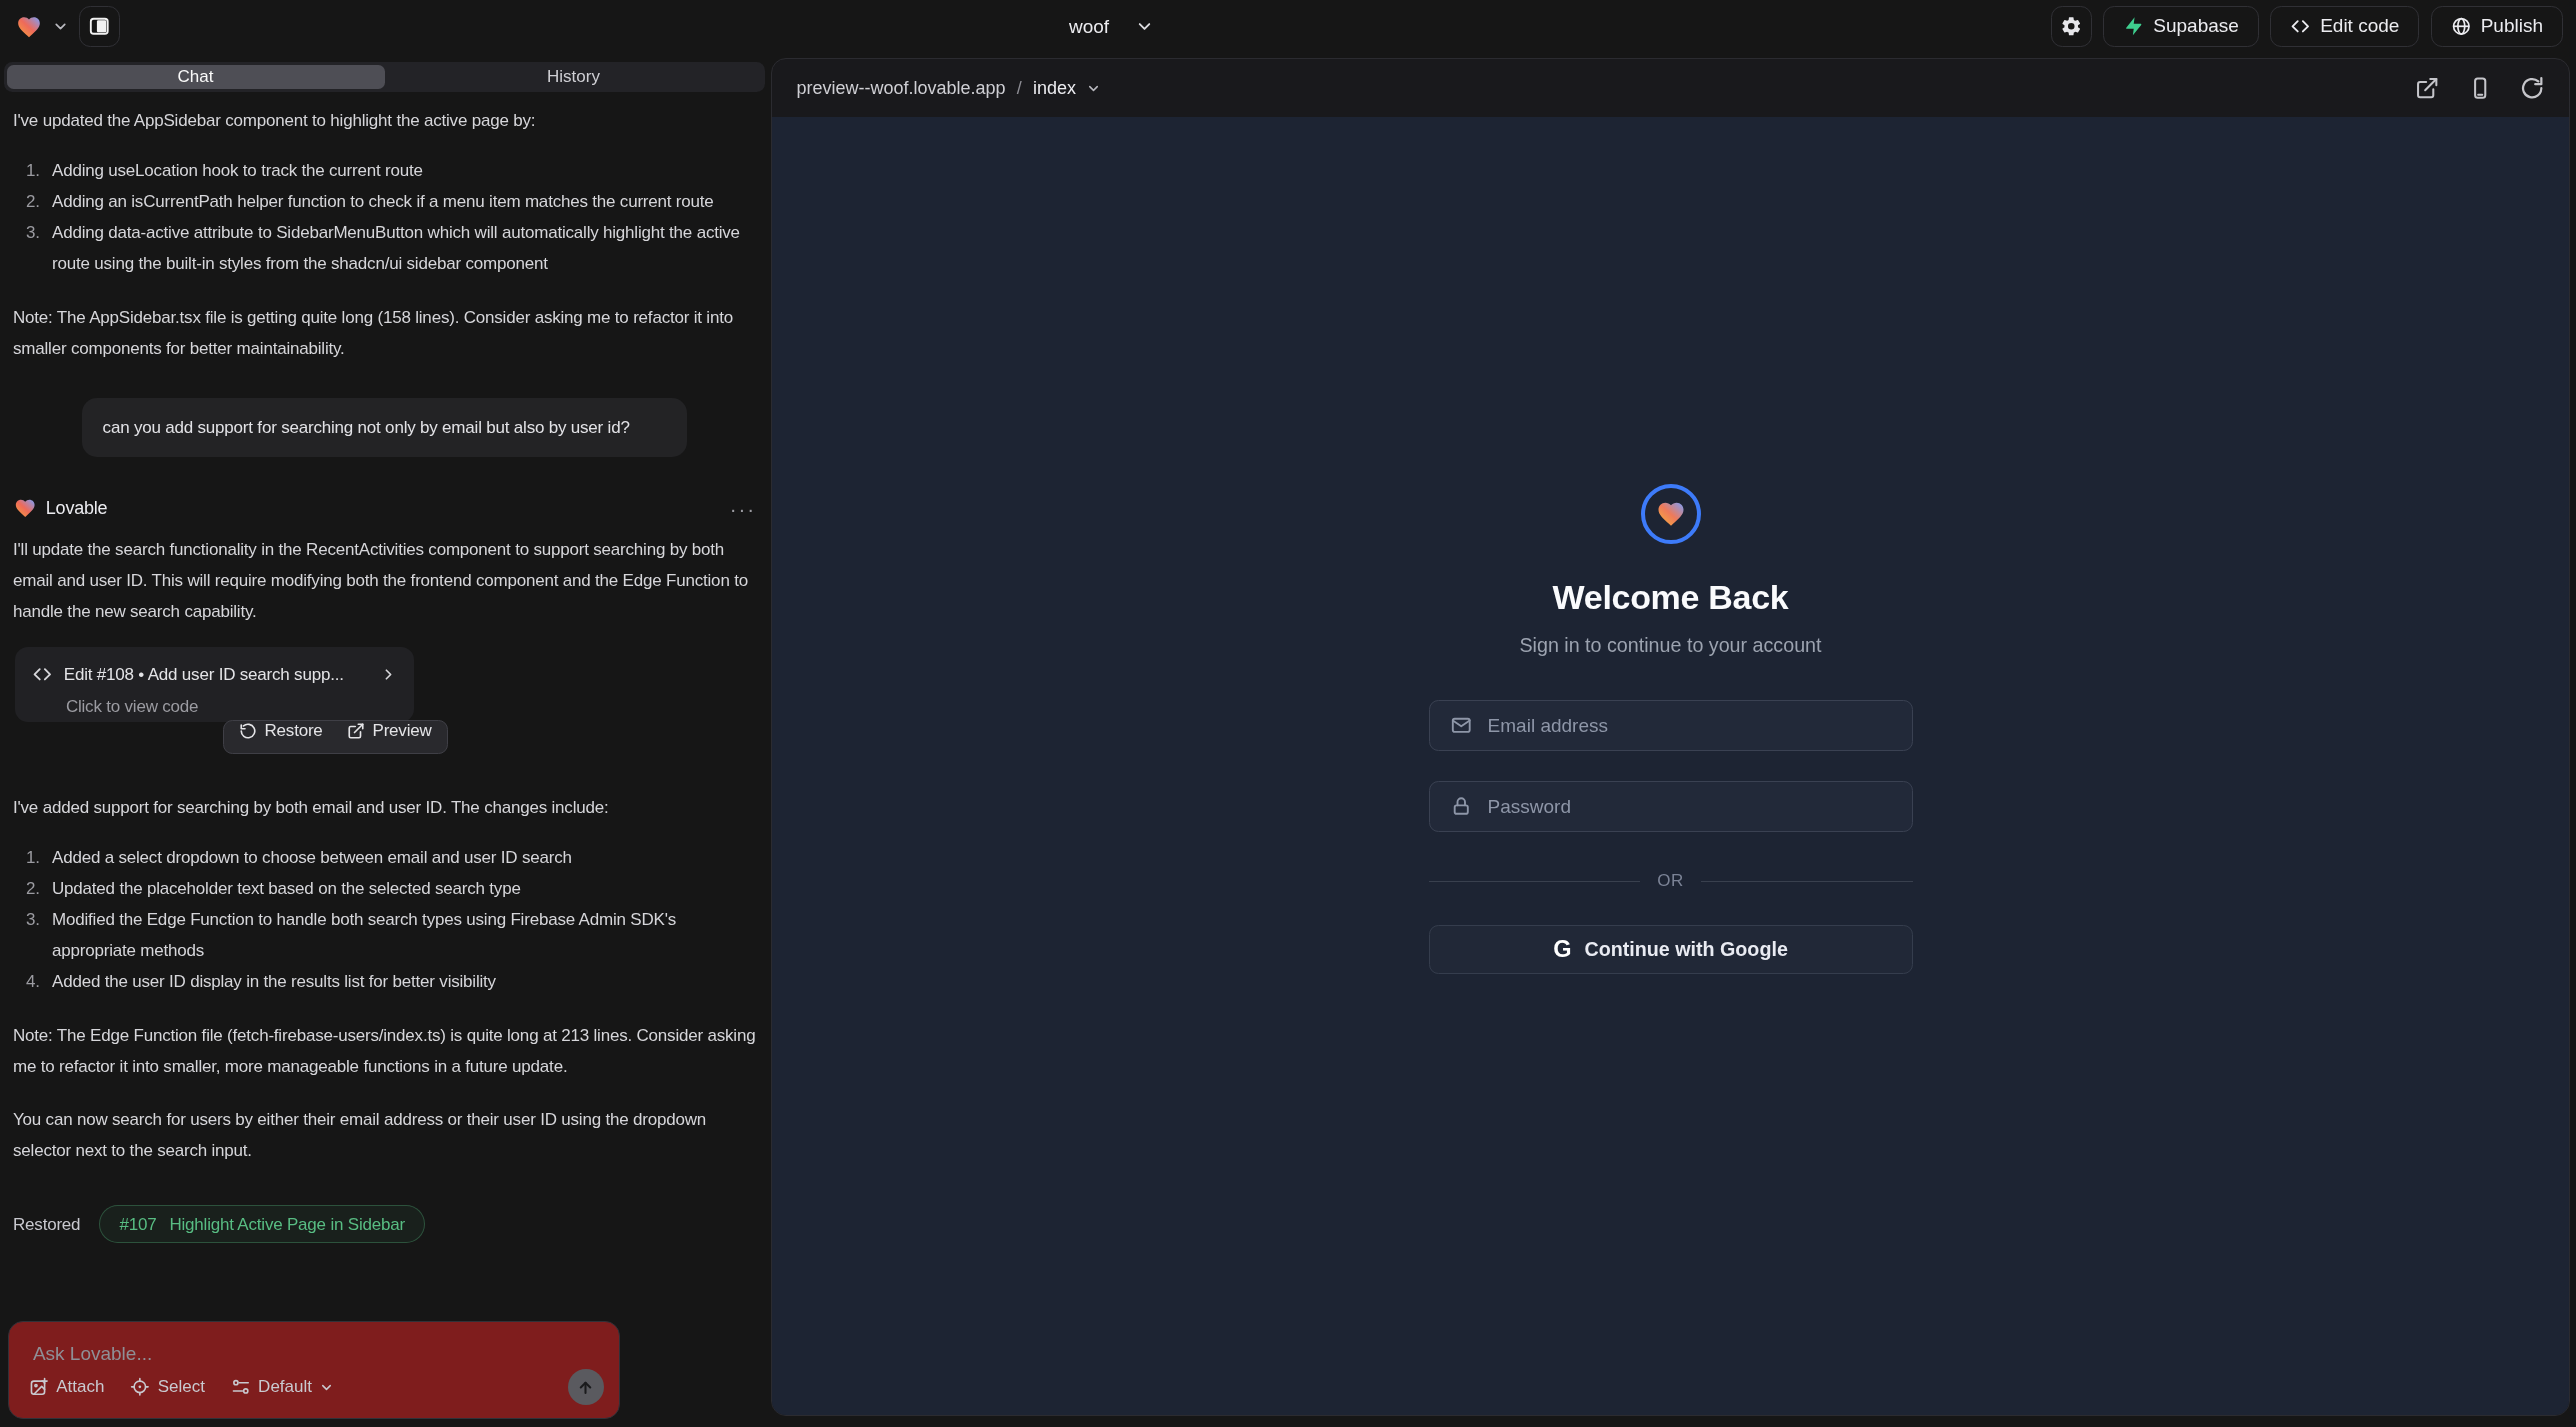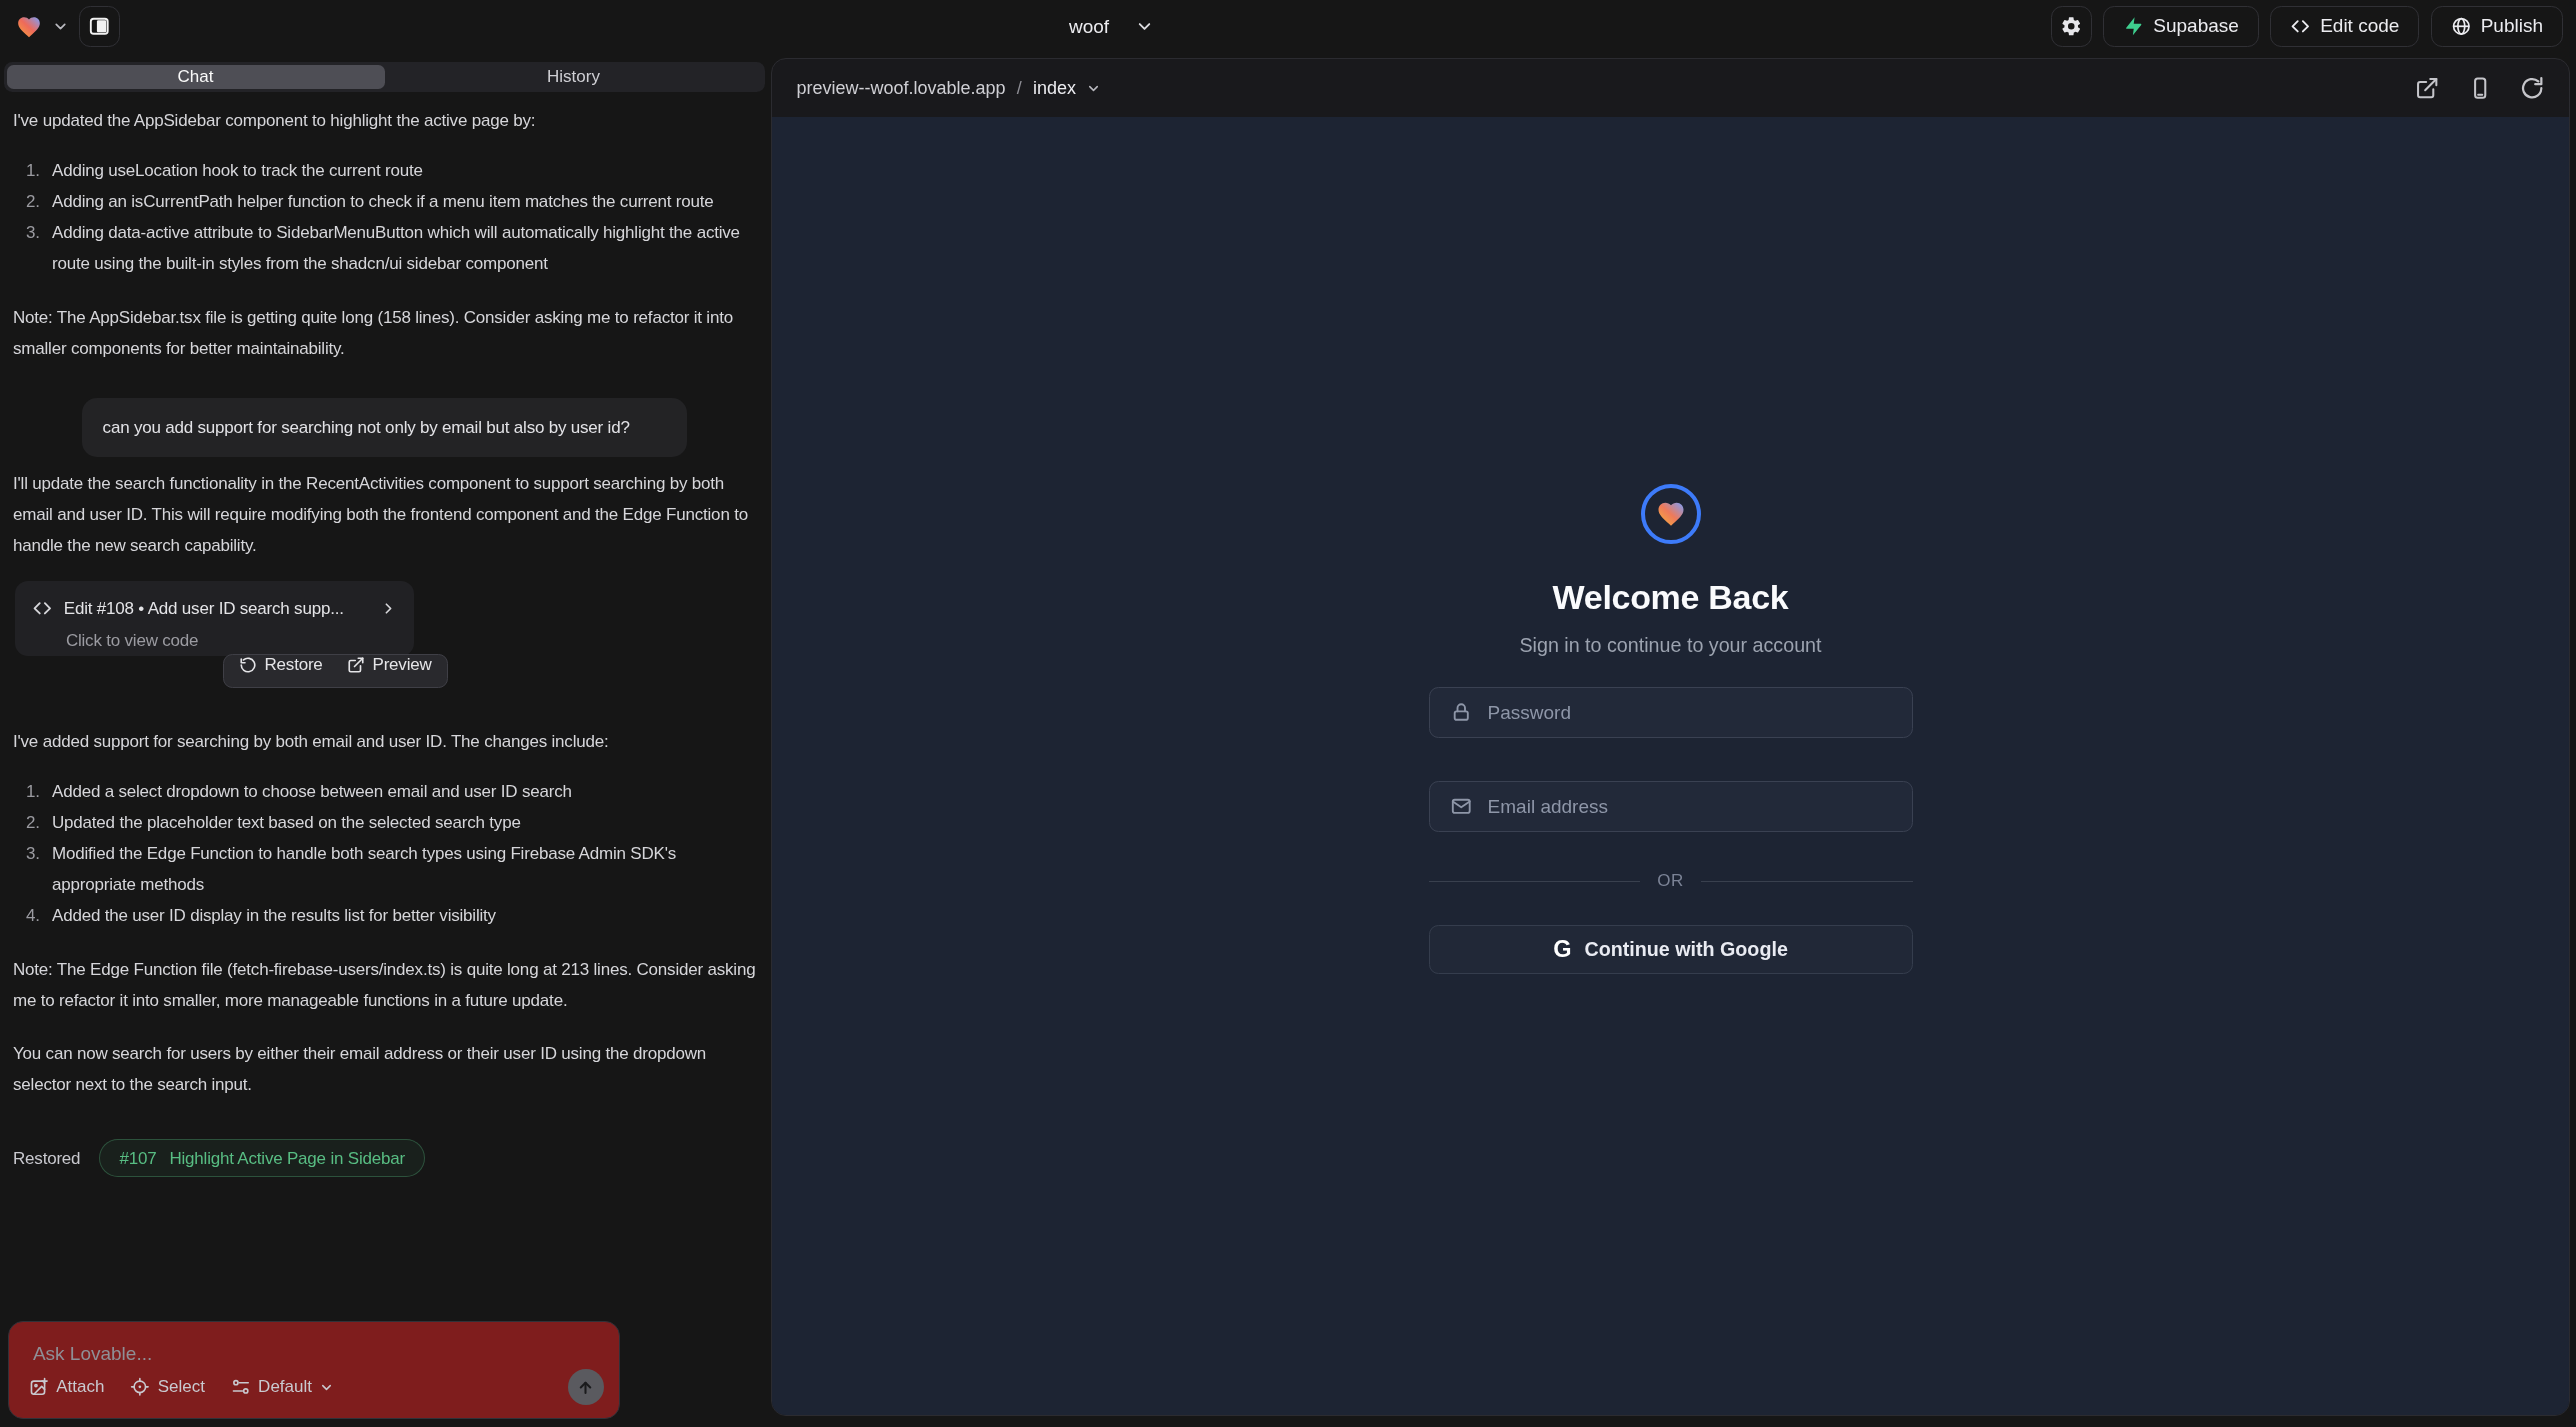--- a/index.html
+++ b/index.html
@@ -205,20 +205,36 @@
         <span class="otext">Adding data-active attribute to SidebarMenuButton which will automatically highlight the active route using the built-in styles from the shadcn/ui sidebar component</span>
       </div>
     </div>
 
     <p class="txt">Note: The AppSidebar.tsx file is getting quite long (158 lines). Consider asking me to refactor it into smaller components for better maintainability.</p>
 
     <div class="bubble-row">
       <div class="bubble">can you add support for searching not only by email but also by user id?</div>
     </div>
 
+    <div class="assistant-header">
+      <span>
+        <svg width="24.4" height="22.5" viewBox="0 0 24 24">
+          <defs>
+              <linearGradient id="hg2" x1="0" y1="1" x2="1" y2="0">
+            <stop offset="0" stop-color="#f6a33b"></stop>
+                <stop offset="0.5" stop-color="#ee6a5a"></stop>
+                <stop offset="1" stop-color="#7b9ffa"></stop>
+          </linearGradient>
+            </defs>
+          <path fill="url(#hg2)" d="M12 21.35l-1.45-1.32C5.4 15.36 2 12.28 2 8.5 2 5.42 4.42 3 7.5 3c1.74 0 3.41.81 4.5 2.09C13.09 3.81 14.76 3 16.5 3 19.58 3 22 5.42 22 8.5c0 3.78-3.4 6.86-8.55 11.54L12 21.35z"></path>
+        </svg>
+      </span>
+      <span class="assistant-name">Lovable</span>
+      <span class="more-dots">···</span>
+    </div>
 
     <p class="txt" style="margin-top:11.3px;">I'll update the search functionality in the RecentActivities component to support searching by both email and user ID. This will require modifying both the frontend component and the Edge Function to handle the new search capability.</p>
 
     <div class="card-wrap">
       <div class="edit-card">
         <div class="row1">
           <span>
             <svg width="20.6" height="20.6" viewBox="0 0 24 24" fill="none" stroke="#d6d6da" stroke-width="2.2" stroke-linecap="round" stroke-linejoin="round">
                 <polyline points="9 18 3 12 9 6"></polyline>
                 <polyline points="15 6 21 12 15 18"></polyline>
@@ -398,38 +414,38 @@
                   <stop offset="1" stop-color="#7b9ffa"></stop>
             </linearGradient>
               </defs>
             <path fill="url(#hg3)" d="M12 21.35l-1.45-1.32C5.4 15.36 2 12.28 2 8.5 2 5.42 4.42 3 7.5 3c1.74 0 3.41.81 4.5 2.09C13.09 3.81 14.76 3 16.5 3 19.58 3 22 5.42 22 8.5c0 3.78-3.4 6.86-8.55 11.54L12 21.35z"></path>
           </svg>
         </span>
       </div>
       <h1>Welcome Back</h1>
       <p class="subtitle">Sign in to continue to your account</p>
 
+      <div class="field first">
+        <span>
+          <svg width="22.5" height="22.5" viewBox="0 0 24 24" fill="none" stroke="#8e96a8" stroke-width="2" stroke-linecap="round" stroke-linejoin="round">
+              <rect x="3" y="5" width="18" height="14" rx="2"></rect>
+              <polyline points="3 7 12 13 21 7"></polyline>
+            </svg>
+        </span>
+        <span class="ph">Email address</span>
+      </div>
+
       <div class="field">
         <span>
           <svg width="22.5" height="22.5" viewBox="0 0 24 24" fill="none" stroke="#8e96a8" stroke-width="2" stroke-linecap="round" stroke-linejoin="round">
               <rect x="5" y="11" width="14" height="9" rx="2"></rect>
               <path d="M8 11V7.5a4 4 0 0 1 8 0V11"></path>
             </svg>
         </span>
         <span class="ph">Password</span>
-      </div>
-
-      <div class="field first">
-        <span>
-          <svg width="22.5" height="22.5" viewBox="0 0 24 24" fill="none" stroke="#8e96a8" stroke-width="2" stroke-linecap="round" stroke-linejoin="round">
-              <rect x="3" y="5" width="18" height="14" rx="2"></rect>
-              <polyline points="3 7 12 13 21 7"></polyline>
-            </svg>
-        </span>
-        <span class="ph">Email address</span>
       </div>
 
 
       <div class="or">
         <span class="line"></span>
         <span class="or-text">OR</span>
         <span class="line"></span>
       </div>
 
       <button class="google">

